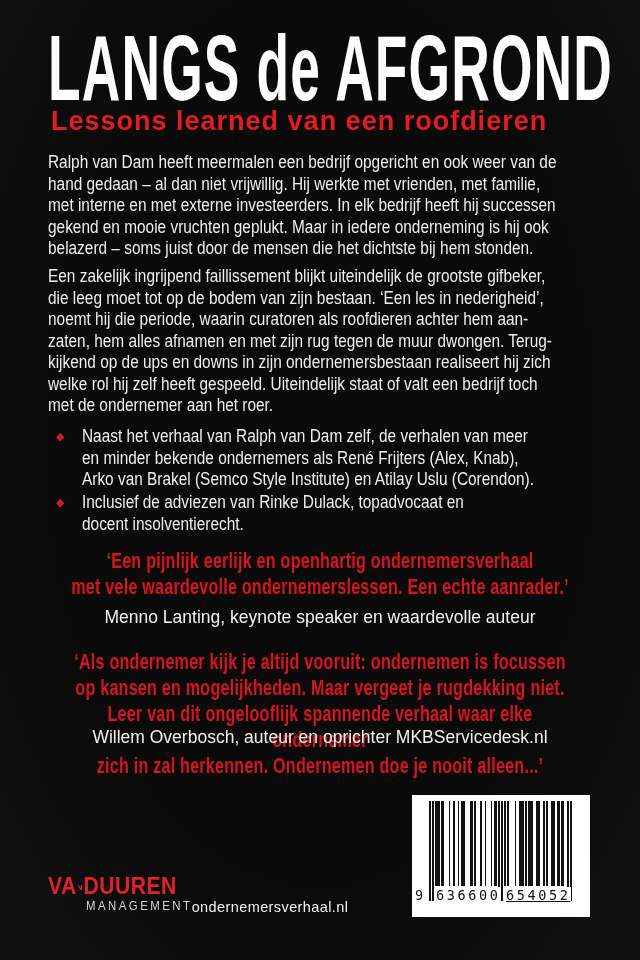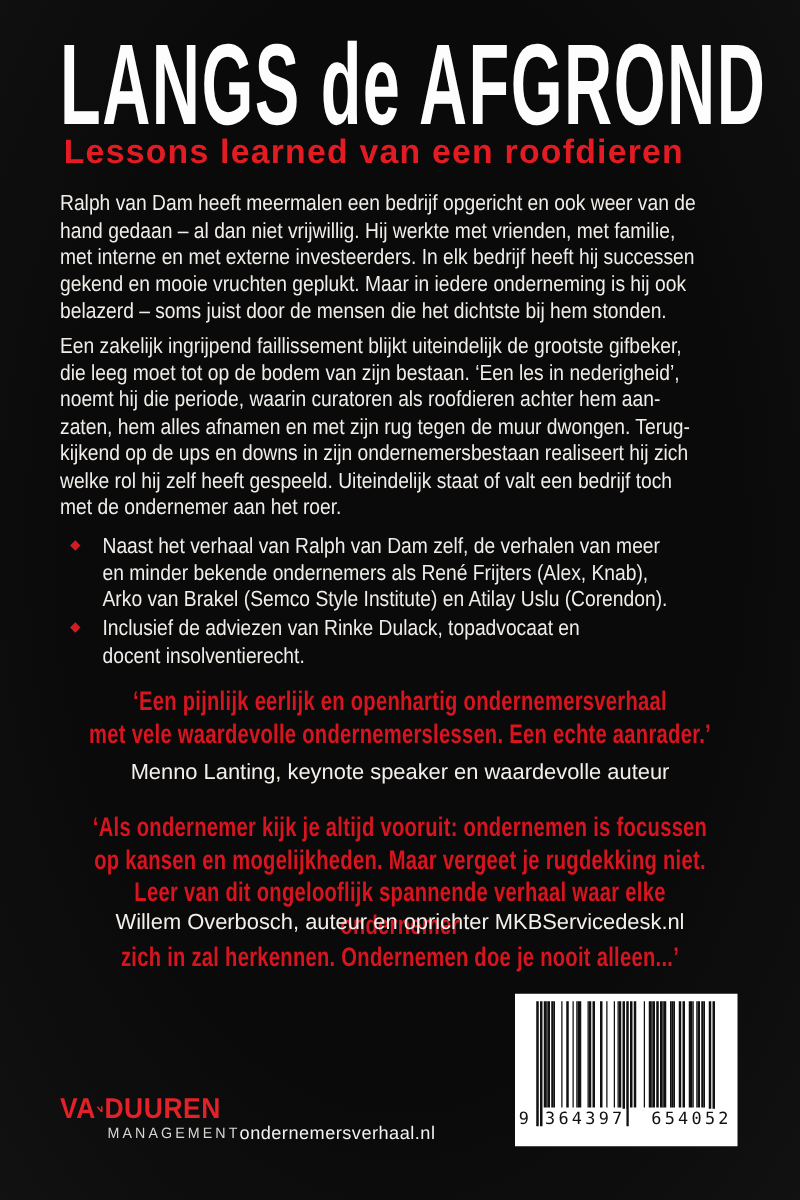--- a/index.html
+++ b/index.html
@@ -82,21 +82,21 @@
   }
   .bars{position:absolute;left:17px;top:6px;width:143px;height:100px;}
   .bars .bar{position:absolute;top:0;background:#111;}
   .isbn-digits{
     position:absolute;left:17px;top:90px;width:143px;height:20px;
     font-family:"DejaVu Sans Mono",monospace;font-size:13.5px;color:#111;background:transparent;
   }
   .isbn-digits span{position:absolute;top:2px;letter-spacing:2.6px;background:#fff;padding:0 1px;}
   .d9{left:-15px;letter-spacing:0;}
   .dleft{left:6px;}
-  .dright{left:91px;}
+  .dright{left:76px;text-decoration:underline;}
 </style>
 </head>
 <body>
 
 <div class="vignette"></div>
 
 <div class="title">LANGS de AFGROND</div>
 <div class="subtitle"><span class="it">Lessons learned</span><span> van een roofdieren</span></div>
 
 <div class="para para1">Ralph van Dam heeft meermalen een bedrijf opgericht en ook weer van de
@@ -193,16 +193,16 @@
       <div class="bar" style="left: 124.5px; width: 1.5px; height: 85px;"></div>
       <div class="bar" style="left: 127.5px; width: 1.5px; height: 85px;"></div>
       <div class="bar" style="left: 129px; width: 1.5px; height: 85px;"></div>
       <div class="bar" style="left: 132px; width: 1.5px; height: 85px;"></div>
       <div class="bar" style="left: 133.5px; width: 1.5px; height: 85px;"></div>
       <div class="bar" style="left: 138px; width: 1.5px; height: 100px;"></div>
       <div class="bar" style="left: 141px; width: 1.5px; height: 100px;"></div>
     </div>
   <div class="isbn-digits">
     <span class="d9">9</span>
-    <span class="dleft">364397</span>
+    <span class="dleft">636600</span>
     <span class="dright">654052</span>
   </div>
 </div>
 
 </body></html>

